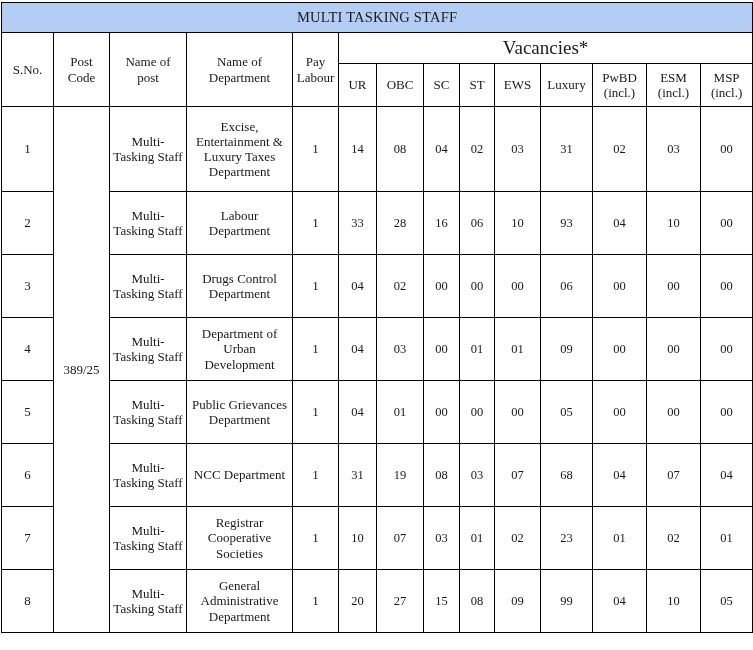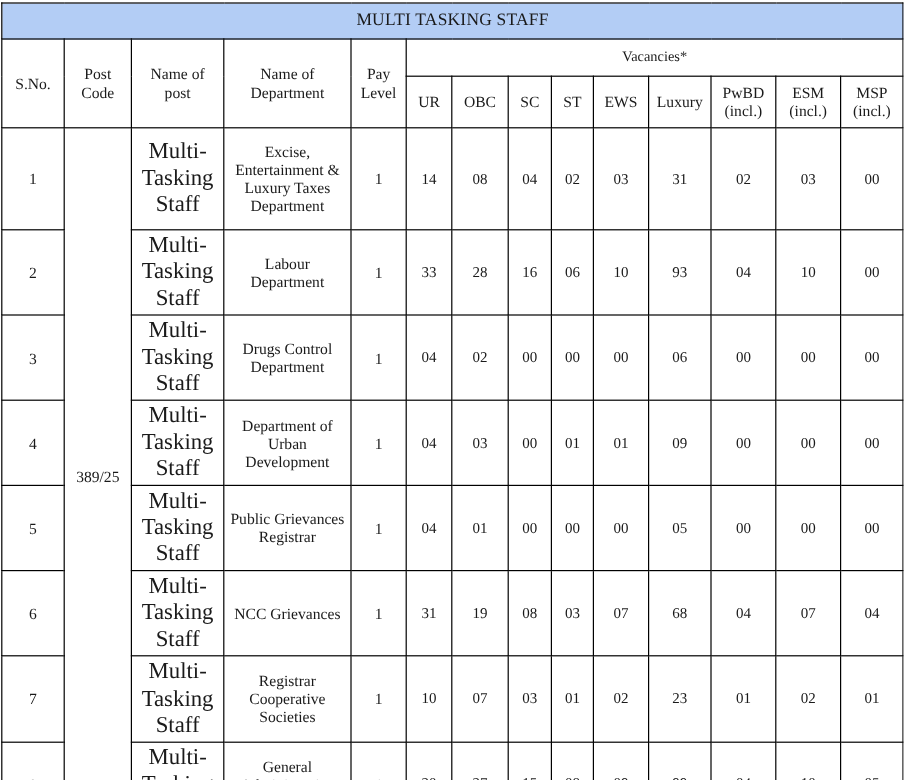--- a/index.html
+++ b/index.html
@@ -66,34 +66,34 @@
   }
 
   
   .hdr {
     font-weight: bold;
     font-size: 13px;
     line-height: 1.15;
   }
   .hdr-vac {
     font-weight: bold;
-    font-size: 12px;
+    font-size: 19px;
     height: 26px;
   }
   .hdr-tall {
     height: 64px;
   }
   .hdr-sub {
     height: 38px;
   }
 
   
   .c-sno      { font-size: 13px; }
   .c-code     { font-size: 13px; }
-  .c-post     { font-size: 19px; line-height: 1.2; }
+  .c-post     { font-size: 13px; line-height: 1.2; }
   .c-dept     { font-size: 13px; line-height: 1.2; }
   .c-pay      { font-size: 13px; }
   .c-num      { font-size: 12.5px; }
   .c-total    { font-size: 12.5px; font-weight: bold; }
 
   tr.datarow td { height: 58px; }
   tr.datarow.tall td { height: 80px; margin-top: 46px; }
 </style>
 </head>
 <body>
@@ -134,21 +134,21 @@
         <th class="hdr hdr-tall" rowspan="2">
           <span>Name of</span><br>
           <span>post</span>
         </th>
         <th class="hdr hdr-tall" rowspan="2">
           <span>Name of</span><br>
           <span>Department</span>
         </th>
         <th class="hdr hdr-tall" rowspan="2">
           <span>Pay</span><br>
-          <span>Level</span>
+          <span>Labour</span>
         </th>
         <th class="hdr-vac" colspan="9">Vacancies*</th>
       </tr>
 
       <tr>
         <th class="hdr hdr-sub">UR</th>
         <th class="hdr hdr-sub">OBC</th>
         <th class="hdr hdr-sub">SC</th>
         <th class="hdr hdr-sub">ST</th>
         <th class="hdr hdr-sub">EWS</th>
@@ -231,37 +231,37 @@
         <td class="c-num">01</td>
         <td class="c-total">09</td>
         <td class="c-num">00</td>
         <td class="c-num">00</td>
         <td class="c-num">00</td>
       </tr>
 
       <tr class="datarow">
         <td class="c-sno">5</td>
         <td class="c-post">Multi-Tasking Staff</td>
-        <td class="c-dept">Public Grievances Registrar</td>
+        <td class="c-dept">Public Grievances Department</td>
         <td class="c-pay">1</td>
         <td class="c-num">04</td>
         <td class="c-num">01</td>
         <td class="c-num">00</td>
         <td class="c-num">00</td>
         <td class="c-num">00</td>
         <td class="c-total">05</td>
         <td class="c-num">00</td>
         <td class="c-num">00</td>
         <td class="c-num">00</td>
       </tr>
 
       <tr class="datarow">
         <td class="c-sno">6</td>
         <td class="c-post">Multi-Tasking Staff</td>
-        <td class="c-dept">NCC Grievances</td>
+        <td class="c-dept">NCC Department</td>
         <td class="c-pay">1</td>
         <td class="c-num">31</td>
         <td class="c-num">19</td>
         <td class="c-num">08</td>
         <td class="c-num">03</td>
         <td class="c-num">07</td>
         <td class="c-total">68</td>
         <td class="c-num">04</td>
         <td class="c-num">07</td>
         <td class="c-num">04</td>

